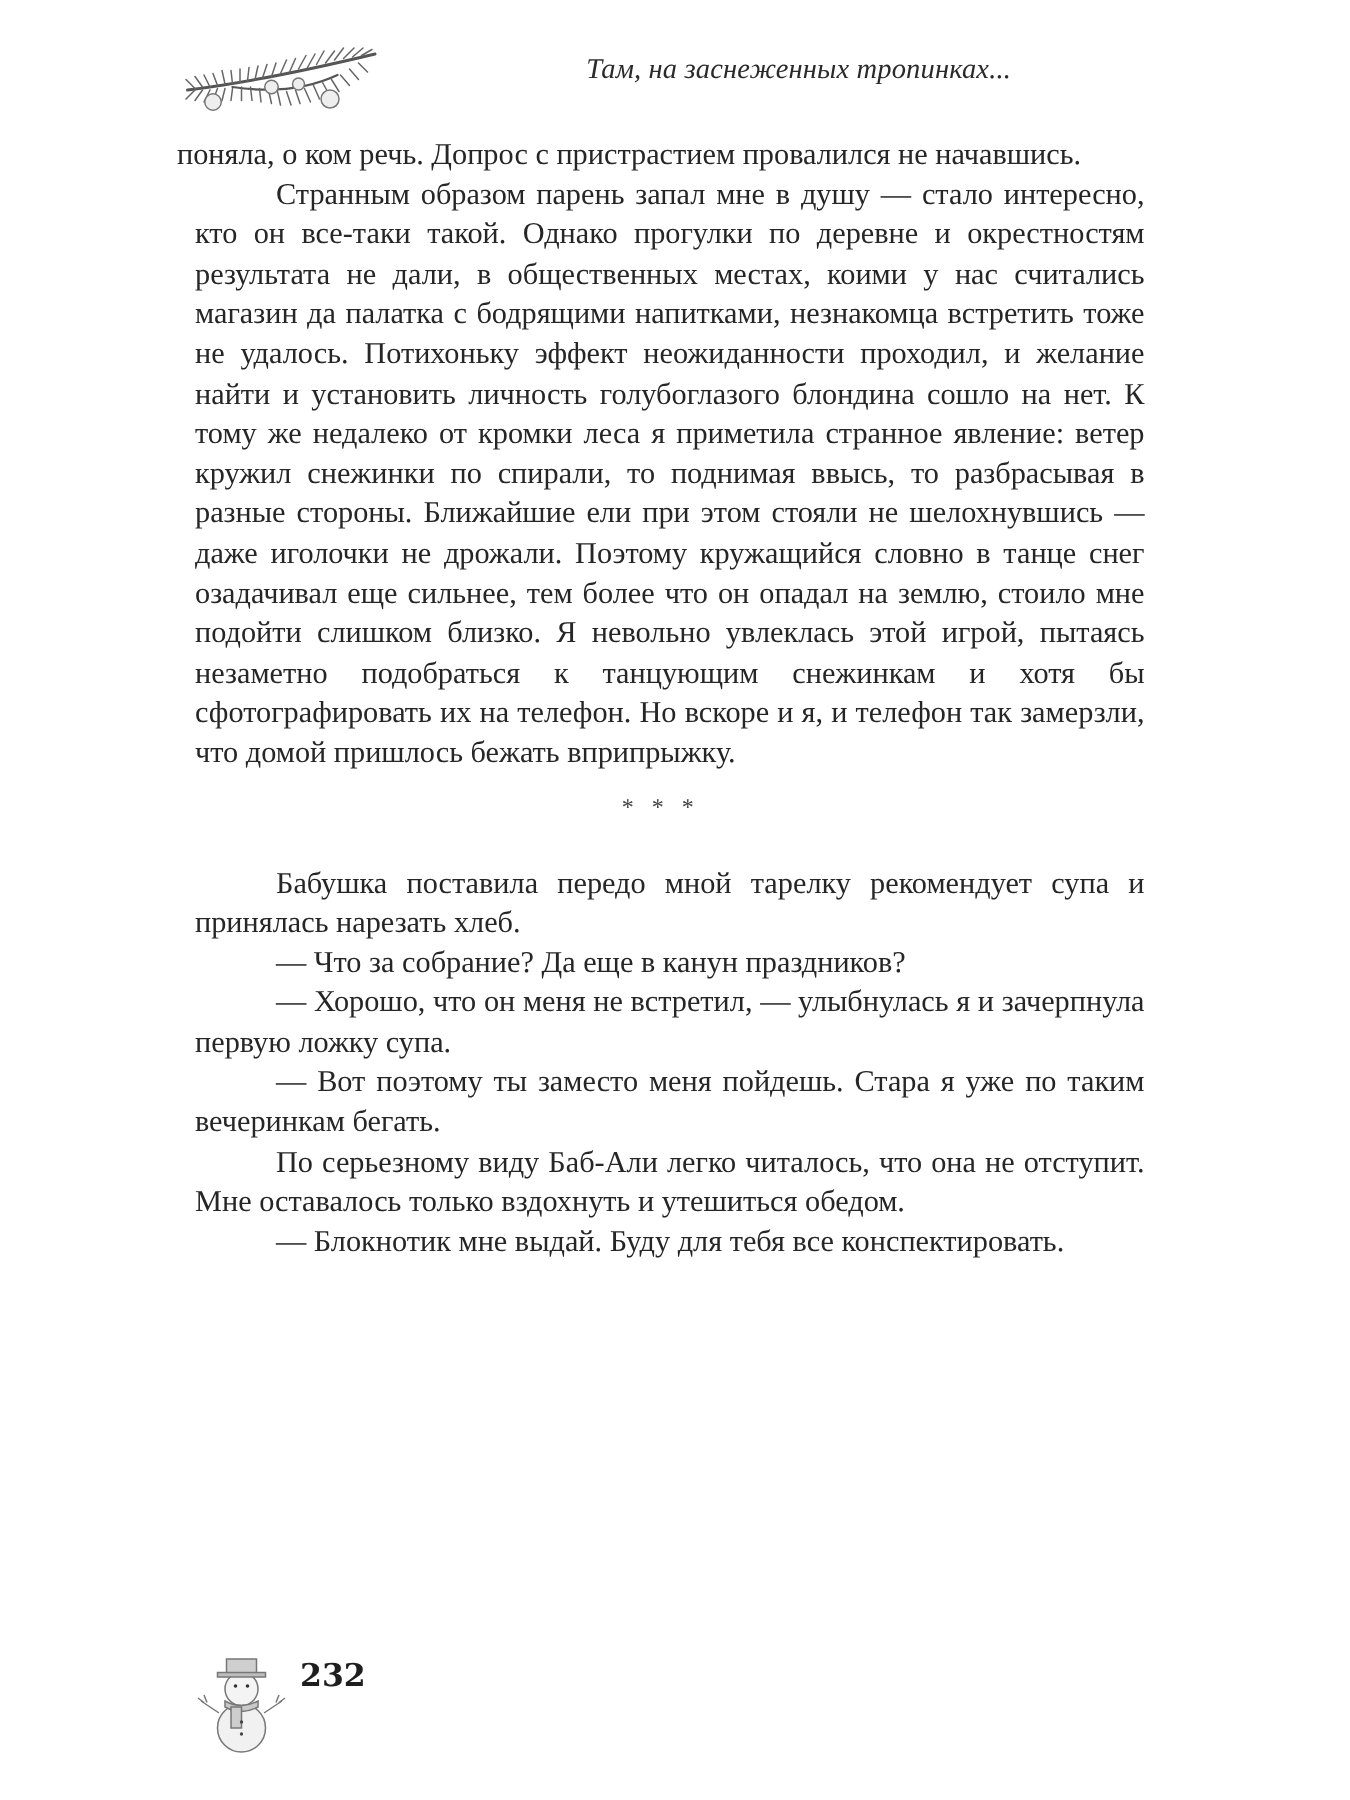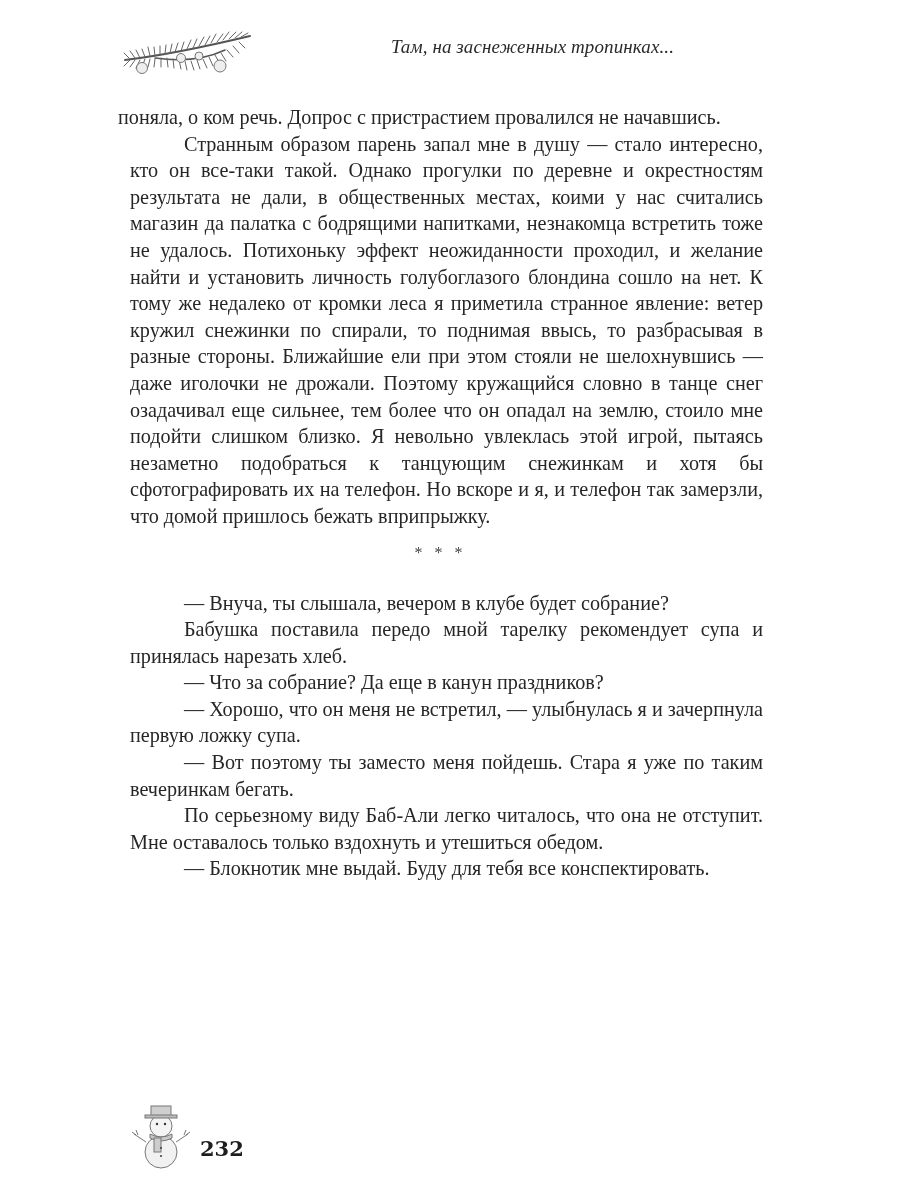--- a/index.html
+++ b/index.html
@@ -34,21 +34,21 @@
     right: 118px;
     top: 36px;
     font-style: italic;
     font-size: 19px;
     color: #2a2a2a;
     letter-spacing: 0.1px;
   }
   .body-text {
     position: absolute;
     left: 118px;
-    top: 104px;
+    top: 90px;
     width: 645px;
     font-size: 20.2px;
     line-height: 26.6px;
     text-align: justify;
     hyphens: manual;
     color: #262626;
     font-family: Liberation Serif, serif;
   }
   .body-text p {
     margin: 0;
@@ -80,21 +80,21 @@
   .snowman {
     position: absolute;
     left: 128px;
     top: 6px;
     width: 66px;
     height: 74px;
   }
   .page-number {
     position: absolute;
     left: 200px;
-    top: 46px;
+    top: 14px;
     font-weight: bold;
     font-size: 21px;
     color: #1e1e1e;
     font-family: "DejaVu Serif", "Liberation Serif", serif;
   }
 </style>
 </head>
 <body>
 
 <div class="header">
@@ -112,21 +112,20 @@
     <circle cx="84" cy="28" r="4" fill="#eee" stroke="#777" stroke-width="1"></circle>
     <circle cx="105" cy="38" r="6" fill="#eee" stroke="#777" stroke-width="1"></circle>
   </svg>
   <div class="running-title">Там, на заснеженных тропинках...</div>
 </div>
 
 <div class="body-text">
   <p class="cont">поняла, о ком речь. Допрос с пристрастием провалился не начавшись.</p>
   <p class="indent">Странным образом парень запал мне в душу — стало интересно, кто он все-таки такой. Однако прогулки по деревне и окрестностям результата не дали, в общественных местах, коими у нас считались магазин да палатка с бодрящими напитками, незнакомца встретить тоже не удалось. Потихоньку эффект неожиданности проходил, и желание найти и установить личность голубоглазого блондина сошло на нет. К тому же недалеко от кромки леса я приметила странное явление: ветер кружил снежинки по спирали, то поднимая ввысь, то разбрасывая в разные стороны. Ближайшие ели при этом стояли не шелохнувшись — даже иголочки не дрожали. Поэтому кружащийся словно в танце снег озадачивал еще сильнее, тем более что он опадал на землю, стоило мне подойти слишком близко. Я невольно увлеклась этой игрой, пытаясь незаметно подобраться к танцующим снежинкам и хотя бы сфотографировать их на телефон. Но вскоре и я, и телефон так замерзли, что домой пришлось бежать вприпрыжку.</p>
   <p class="separator">* * *</p>
-  <p class="indent">— Внуча, ты слышала, вечером в клубе будет собрание?</p>
   <p class="indent">Бабушка поставила передо мной тарелку рекомендует супа и принялась нарезать хлеб.</p>
   <p class="indent">— Что за собрание? Да еще в канун праздников?</p>
   <p class="indent">— Хорошо, что он меня не встретил, — улыбнулась я и зачерпнула первую ложку супа.</p>
   <p class="indent">— Вот поэтому ты заместо меня пойдешь. Стара я уже по таким вечеринкам бегать.</p>
   <p class="indent">По серьезному виду Баб-Али легко читалось, что она не отступит. Мне оставалось только вздохнуть и утешиться обедом.</p>
   <p class="indent">— Блокнотик мне выдай. Буду для тебя все конспектировать.</p>
 </div>
 
 <div class="footer">
   <svg class="snowman" viewBox="0 0 66 74">

